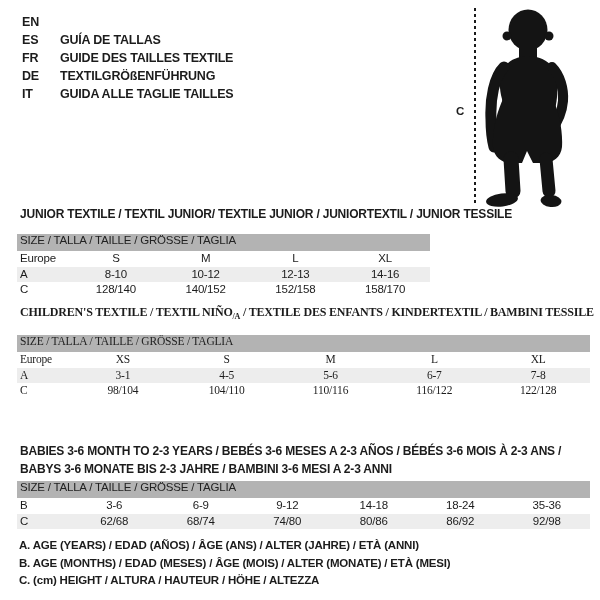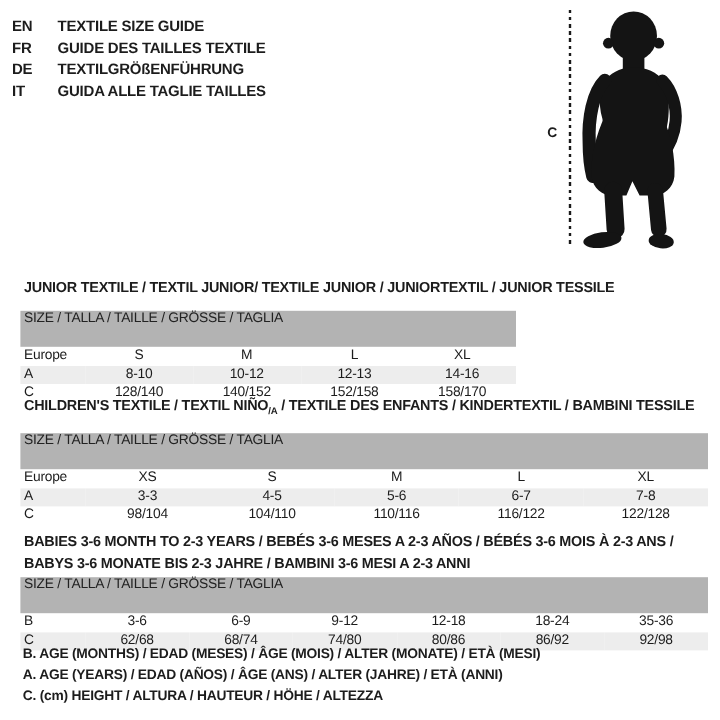--- a/index.html
+++ b/index.html
@@ -1,36 +1,36 @@
 <!DOCTYPE html>
 <html><head>
 <meta charset="utf-8">
 <style>
   html,body{margin:0;padding:0;background:#ffffff;}
   .canvas{
     position:relative;width:600px;height:600px;background:#ffffff;overflow:hidden;
     font-family:"Liberation Sans","DejaVu Sans",sans-serif;color:#1c1c1c;
   }
   
-  .langs{position:absolute;left:10px;top:13px;}
+  .langs{position:absolute;left:22px;top:13px;}
   .lang-row{display:flex;font-size:12.5px;font-weight:700;line-height:18px;letter-spacing:-0.2px;}
   .lang-code{width:38px;flex:0 0 38px;}
   
   .height-line{
     position:absolute;left:474px;top:8px;width:2px;height:197px;
     background:repeating-linear-gradient(to bottom,#1a1a1a 0 3px,transparent 3px 6px);
   }
   .height-label{position:absolute;left:456px;top:105px;font-size:11.5px;font-weight:700;}
   .baby-svg{position:absolute;left:478px;top:7px;}
   
   .tbl-block{position:absolute;left:17px;}
   .tbl-title{font-size:12px;font-weight:700;letter-spacing:-0.2px;padding-left:3px;white-space:nowrap;line-height:13px;}
   .tbl-title.two-line{line-height:18px;}
   .size-bar{
-    background:#b3b3b3;height:30px;line-height:13px;font-size:11.5px;font-weight:400;
+    background:#b3b3b3;height:17px;line-height:13px;font-size:11.5px;font-weight:400;
     color:#222;padding-left:3px;letter-spacing:-0.2px;
   }
   table.size-table{border-collapse:collapse;table-layout:fixed;width:100%;}
   table.size-table td{
     font-size:11.5px;font-weight:400;height:15.5px;line-height:15.5px;
     text-align:center;padding:0;letter-spacing:-0.2px;white-space:nowrap;
   }
   table.size-table td.lbl{text-align:left;padding-left:3px;}
   tr.shade td{background:#ededed;}
   .gap-t1{height:13px;}
@@ -42,21 +42,24 @@
   sub.sz{font-size:8px;}
 </style>
 </head>
 <body>
 
 <div class="canvas">
 
   <div class="langs">
     <div class="lang-row">
       <span class="lang-code">EN</span>
-      <span class="lang-label">TEXTILE SIZE GUIDE</span>
+    </div>
+    <div class="lang-row">
+      <span class="lang-code">ES</span>
+      <span class="lang-label">GUÍA DE TALLAS</span>
     </div>
     <div class="lang-row">
       <span class="lang-code">FR</span>
       <span class="lang-label">GUIDE DES TAILLES TEXTILE</span>
     </div>
     <div class="lang-row">
       <span class="lang-code">DE</span>
       <span class="lang-label">TEXTILGRÖßENFÜHRUNG</span>
     </div>
     <div class="lang-row">
@@ -83,21 +86,21 @@
 
     <path d="M26,90 C19,104 14,124 15,140 C16,150 24,156 33,156 L44,156 L49,144 L55,156 L66,156 C75,156 83,150 84,140 C85,124 81,104 74,90 Z"></path>
 
     <path d="M33,152 L35,184" fill="none" stroke="#141414" stroke-width="15" stroke-linecap="round"></path>
     <path d="M68,152 L71,184" fill="none" stroke="#141414" stroke-width="13" stroke-linecap="round"></path>
 
     <ellipse cx="24" cy="193" rx="16" ry="6.5" transform="rotate(-7 24 193)"></ellipse>
     <ellipse cx="73" cy="194" rx="10.5" ry="6" transform="rotate(6 73 194)"></ellipse>
   </svg>
 
-  <div class="tbl-block" style="top:233px;width:413px;">
+  <div class="tbl-block" style="top:208px;width:413px;">
     <div class="tbl-title">JUNIOR TEXTILE / TEXTIL JUNIOR/ TEXTILE JUNIOR / JUNIORTEXTIL / JUNIOR TESSILE</div>
     <div class="gap-t1"></div>
     <div class="size-bar">SIZE / TALLA / TAILLE / GRÖSSE / TAGLIA</div>
     <table class="size-table">
       <colgroup>
           <col style="width:54px">
           <col>
           <col>
           <col>
           <col>
@@ -121,21 +124,21 @@
         <td class="lbl">C</td>
         <td>128/140</td>
         <td>140/152</td>
         <td>152/158</td>
         <td>158/170</td>
       </tr>
     </tbody>
       </table>
   </div>
 
-  <div class="tbl-block" style="top:332px;width:573px;">
+  <div class="tbl-block" style="top:306px;width:573px;font-family:Liberation Serif, serif;">
     <div class="tbl-title">
       <span>CHILDREN'S TEXTILE / TEXTIL NIÑO</span><sub class="sz">/A</sub><span> / TEXTILE DES ENFANTS / KINDERTEXTIL / BAMBINI TESSILE</span>
     </div>
     <div class="gap-t2"></div>
     <div class="size-bar">SIZE / TALLA / TAILLE / GRÖSSE / TAGLIA</div>
     <table class="size-table">
       <colgroup>
           <col style="width:54px">
           <col>
           <col>
@@ -147,21 +150,21 @@
           <tr>
         <td class="lbl">Europe</td>
         <td>XS</td>
         <td>S</td>
         <td>M</td>
         <td>L</td>
         <td>XL</td>
       </tr>
       <tr class="shade">
         <td class="lbl">A</td>
-        <td>3-3</td>
+        <td>3-1</td>
         <td>4-5</td>
         <td>5-6</td>
         <td>6-7</td>
         <td>7-8</td>
       </tr>
       <tr>
         <td class="lbl">C</td>
         <td>98/104</td>
         <td>104/110</td>
         <td>110/116</td>
@@ -186,36 +189,36 @@
           <col>
           <col>
           <col>
         </colgroup>
       <tbody>
           <tr>
         <td class="lbl">B</td>
         <td>3-6</td>
         <td>6-9</td>
         <td>9-12</td>
-        <td>12-18</td>
+        <td>14-18</td>
         <td>18-24</td>
         <td>35-36</td>
       </tr>
       <tr class="shade">
         <td class="lbl">C</td>
         <td>62/68</td>
         <td>68/74</td>
         <td>74/80</td>
         <td>80/86</td>
         <td>86/92</td>
         <td>92/98</td>
       </tr>
     </tbody>
       </table>
   </div>
 
   <div class="footnotes">
+    <div class="footnote">A. AGE (YEARS) / EDAD (AÑOS) / ÂGE (ANS) / ALTER (JAHRE) / ETÀ (ANNI)</div>
     <div class="footnote">B. AGE (MONTHS) / EDAD (MESES) / ÂGE (MOIS) / ALTER (MONATE) / ETÀ (MESI)</div>
-    <div class="footnote">A. AGE (YEARS) / EDAD (AÑOS) / ÂGE (ANS) / ALTER (JAHRE) / ETÀ (ANNI)</div>
     <div class="footnote">C. (cm) HEIGHT / ALTURA / HAUTEUR / HÖHE / ALTEZZA</div>
   </div>
 
 </div>
 
 </body></html>

